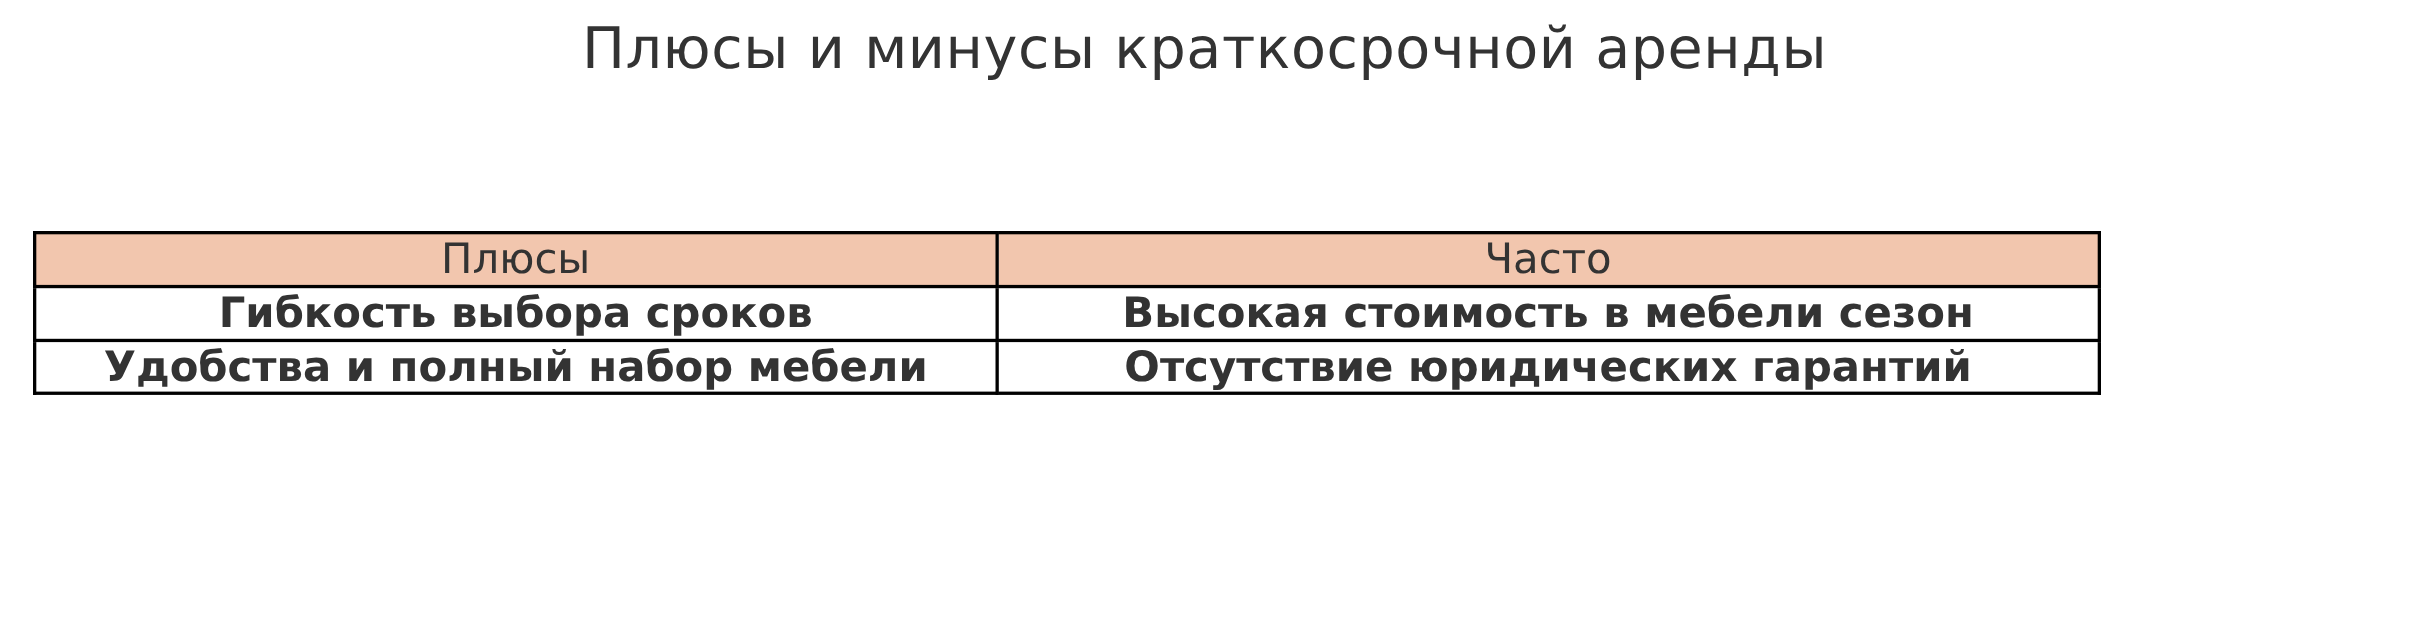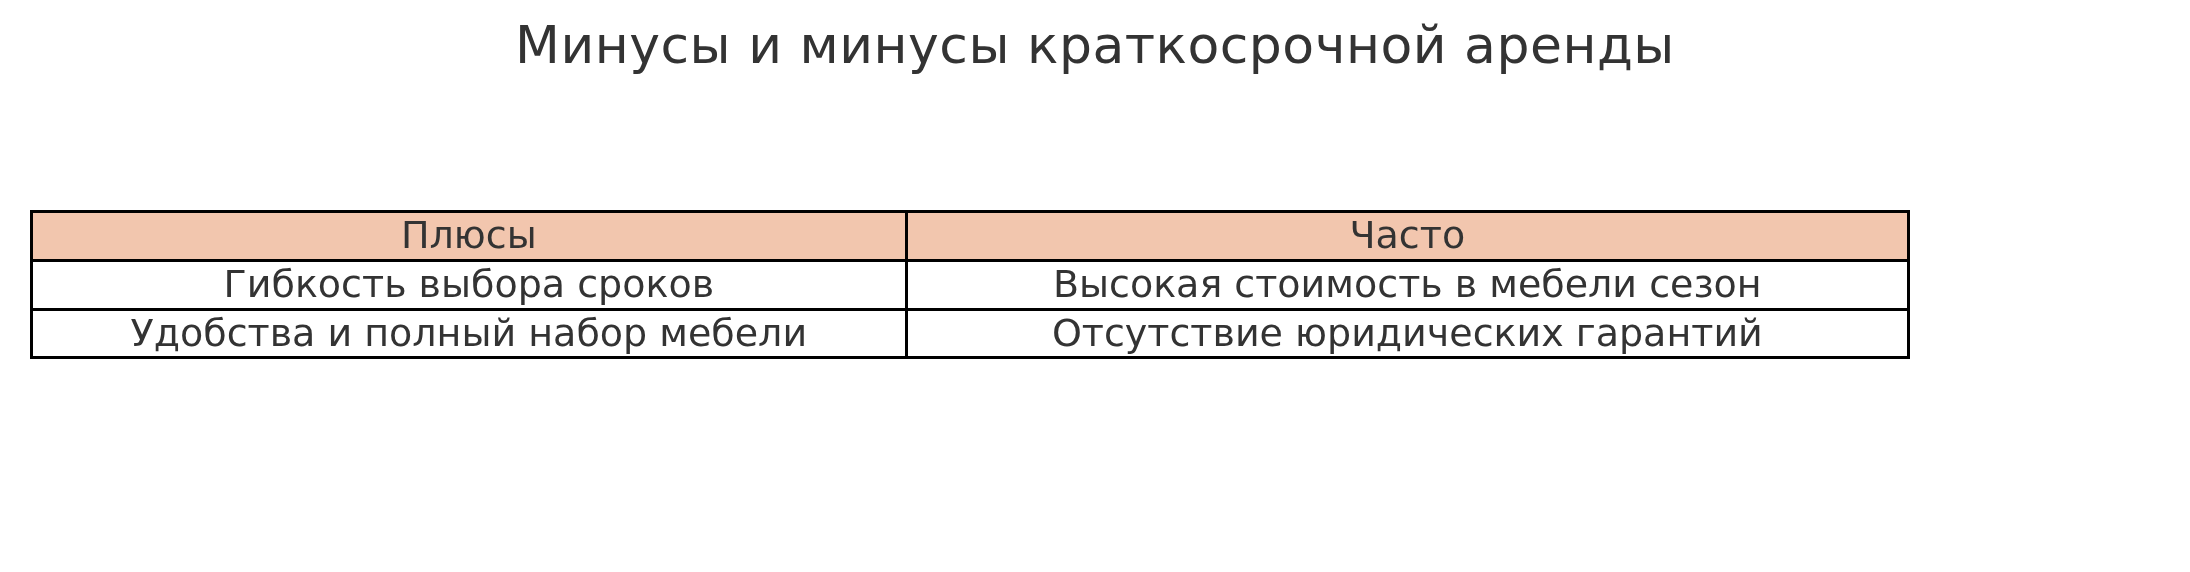--- a/index.html
+++ b/index.html
@@ -49,37 +49,38 @@
   table.pros-cons td {
     border: 3px solid var(--border);
     text-align: center;
     vertical-align: middle;
     font-size: 38px;
     line-height: 1.1;
     padding: 2px 8px;
     white-space: nowrap;
     overflow: hidden;
     color: var(--text);
+    font-weight: bold;
   }
   table.pros-cons th {
     background: var(--header-bg);
     font-weight: normal;
     height: 48px;
   }
   table.pros-cons td {
     background: #ffffff;
     height: 46px;
   }
 </style>
 </head>
 <body>
 
 <div class="figure">
 
-  <div class="figure-title">Минусы и минусы краткосрочной аренды</div>
+  <div class="figure-title">Плюсы и минусы краткосрочной аренды</div>
 
   <table class="pros-cons">
     <colgroup>
       <col class="col-pros">
       <col class="col-cons">
     </colgroup>
     <thead>
       <tr>
         <th>Плюсы</th>
         <th>Часто</th>

